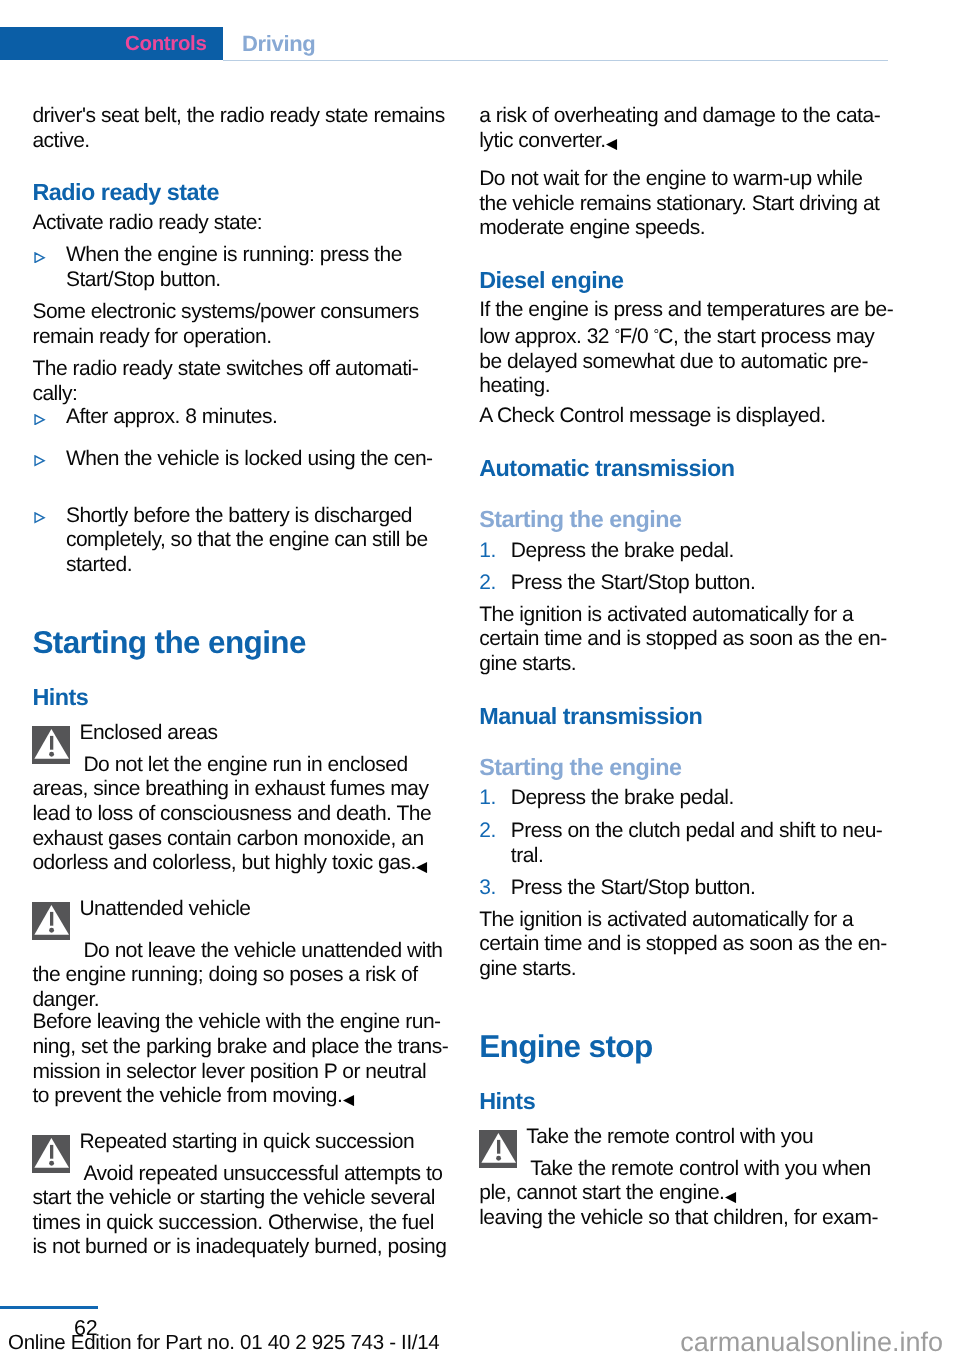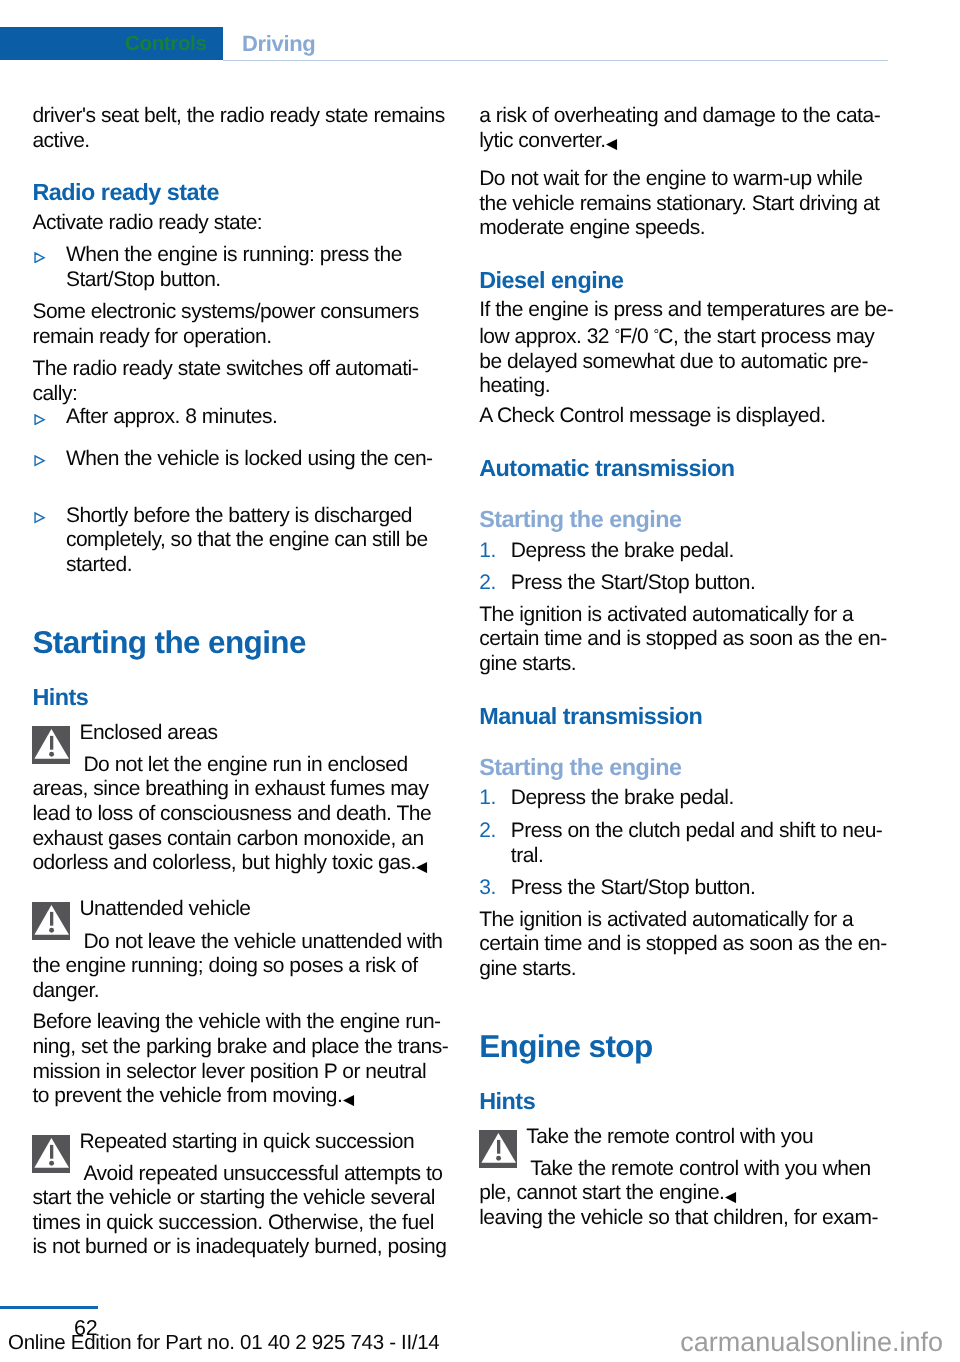--- a/index.html
+++ b/index.html
@@ -5,21 +5,21 @@
   html,body{margin:0;padding:0;}
   body{width:960px;height:1362px;background:#ffffff;
        font-family:"Liberation Sans",sans-serif;overflow:hidden;position:relative;
        -webkit-font-smoothing:antialiased;text-rendering:geometricPrecision;}
   .page{position:absolute;left:0;top:0;width:960px;height:1362px;}
 
   
   .hdr{position:absolute;left:0;top:0;width:960px;height:62px;}
   .tab-active{position:absolute;left:0;top:27px;width:223px;height:33px;background:#0b5ea6;}
   .tab-active-label{position:absolute;left:0;top:27px;width:206.5px;height:33px;
-        text-align:right;color:#15803d;font-weight:bold;font-size:20.5px;line-height:34px;
+        text-align:right;color:#ec4899;font-weight:bold;font-size:20.5px;line-height:34px;
         letter-spacing:-0.35px;}
   .tab-inactive-label{position:absolute;left:242px;top:27px;height:33px;color:#88a9d4;
         font-weight:bold;font-size:22px;line-height:34px;letter-spacing:-0.35px;}
   .hdr-rule{position:absolute;left:223px;top:59.5px;width:665px;height:1.5px;background:#b9cee3;}
 
   
   .col{position:absolute;top:0;width:432px;letter-spacing:-0.48px;
        font-size:21.0px;line-height:24.66px;color:#080808;}
   .col-l{left:32.4px;}
   .col-r{left:479.2px;}
@@ -149,21 +149,21 @@
         </div>
       </div>
       <div class="blk" style="top:896.9460000000001px">
         <svg class="wicon" viewBox="0 0 38.2 38.2">
           <rect x="0" y="0" width="38.2" height="38.2" fill="#555557"></rect>
           <path d="M19.4 2.9 L37.0 32.7 L2.4 32.7 Z" fill="#ffffff"></path>
           <rect x="18.0" y="9.9" width="3.3" height="13.8" fill="#555557"></rect>
           <circle cx="19.6" cy="28.3" r="2.45" fill="#555557"></circle>
         </svg>
         <div class="wtitle">Unattended vehicle</div>
-        <div class="wbody" style="margin-top:8px">
+        <div class="wbody" style="margin-top:17px">
           <span class="ln">Do not leave the vehicle unattended with</span>
           <span class="ln">the engine running; doing so poses a risk of</span>
           <span class="ln">danger.</span>
         </div>
       </div>
       <div class="blk warncont" style="top:1010.364px">
         <div class="wbody">
           <span class="ln">Before leaving the vehicle with the engine run-</span>
           <span class="ln">ning, set the parking brake and place the trans-</span>
           <span class="ln">mission in selector lever position P or neutral</span>

